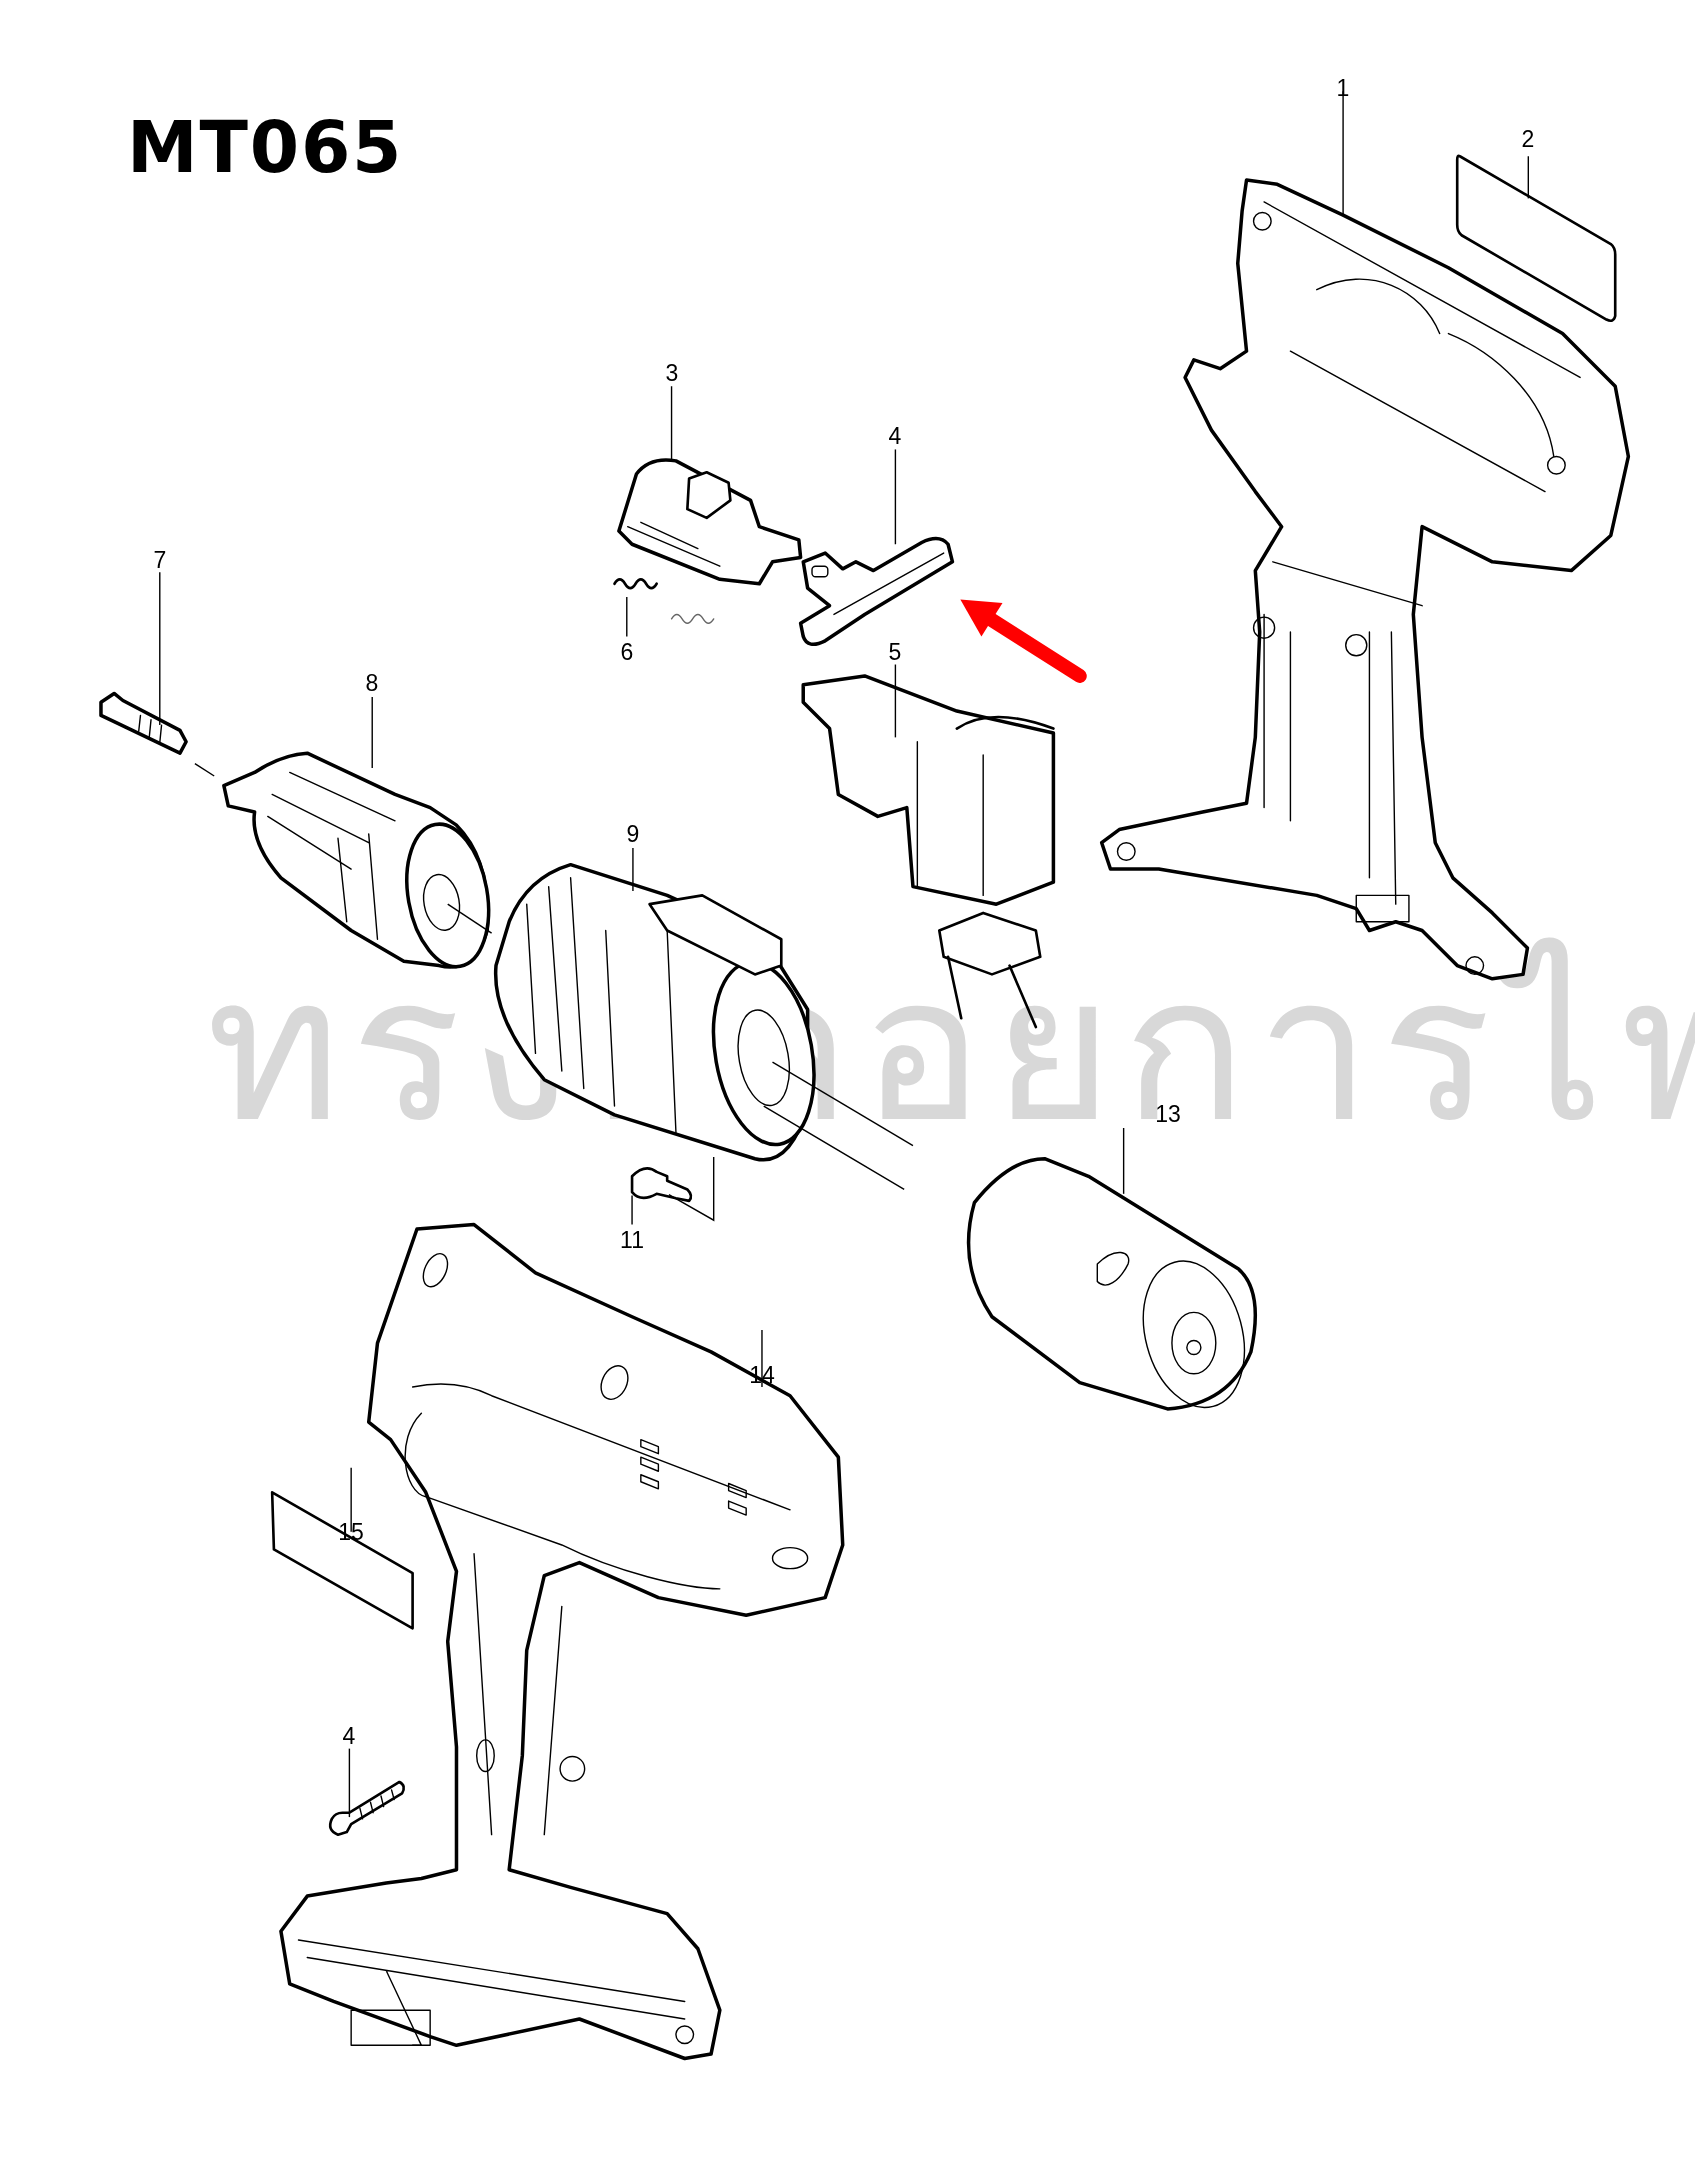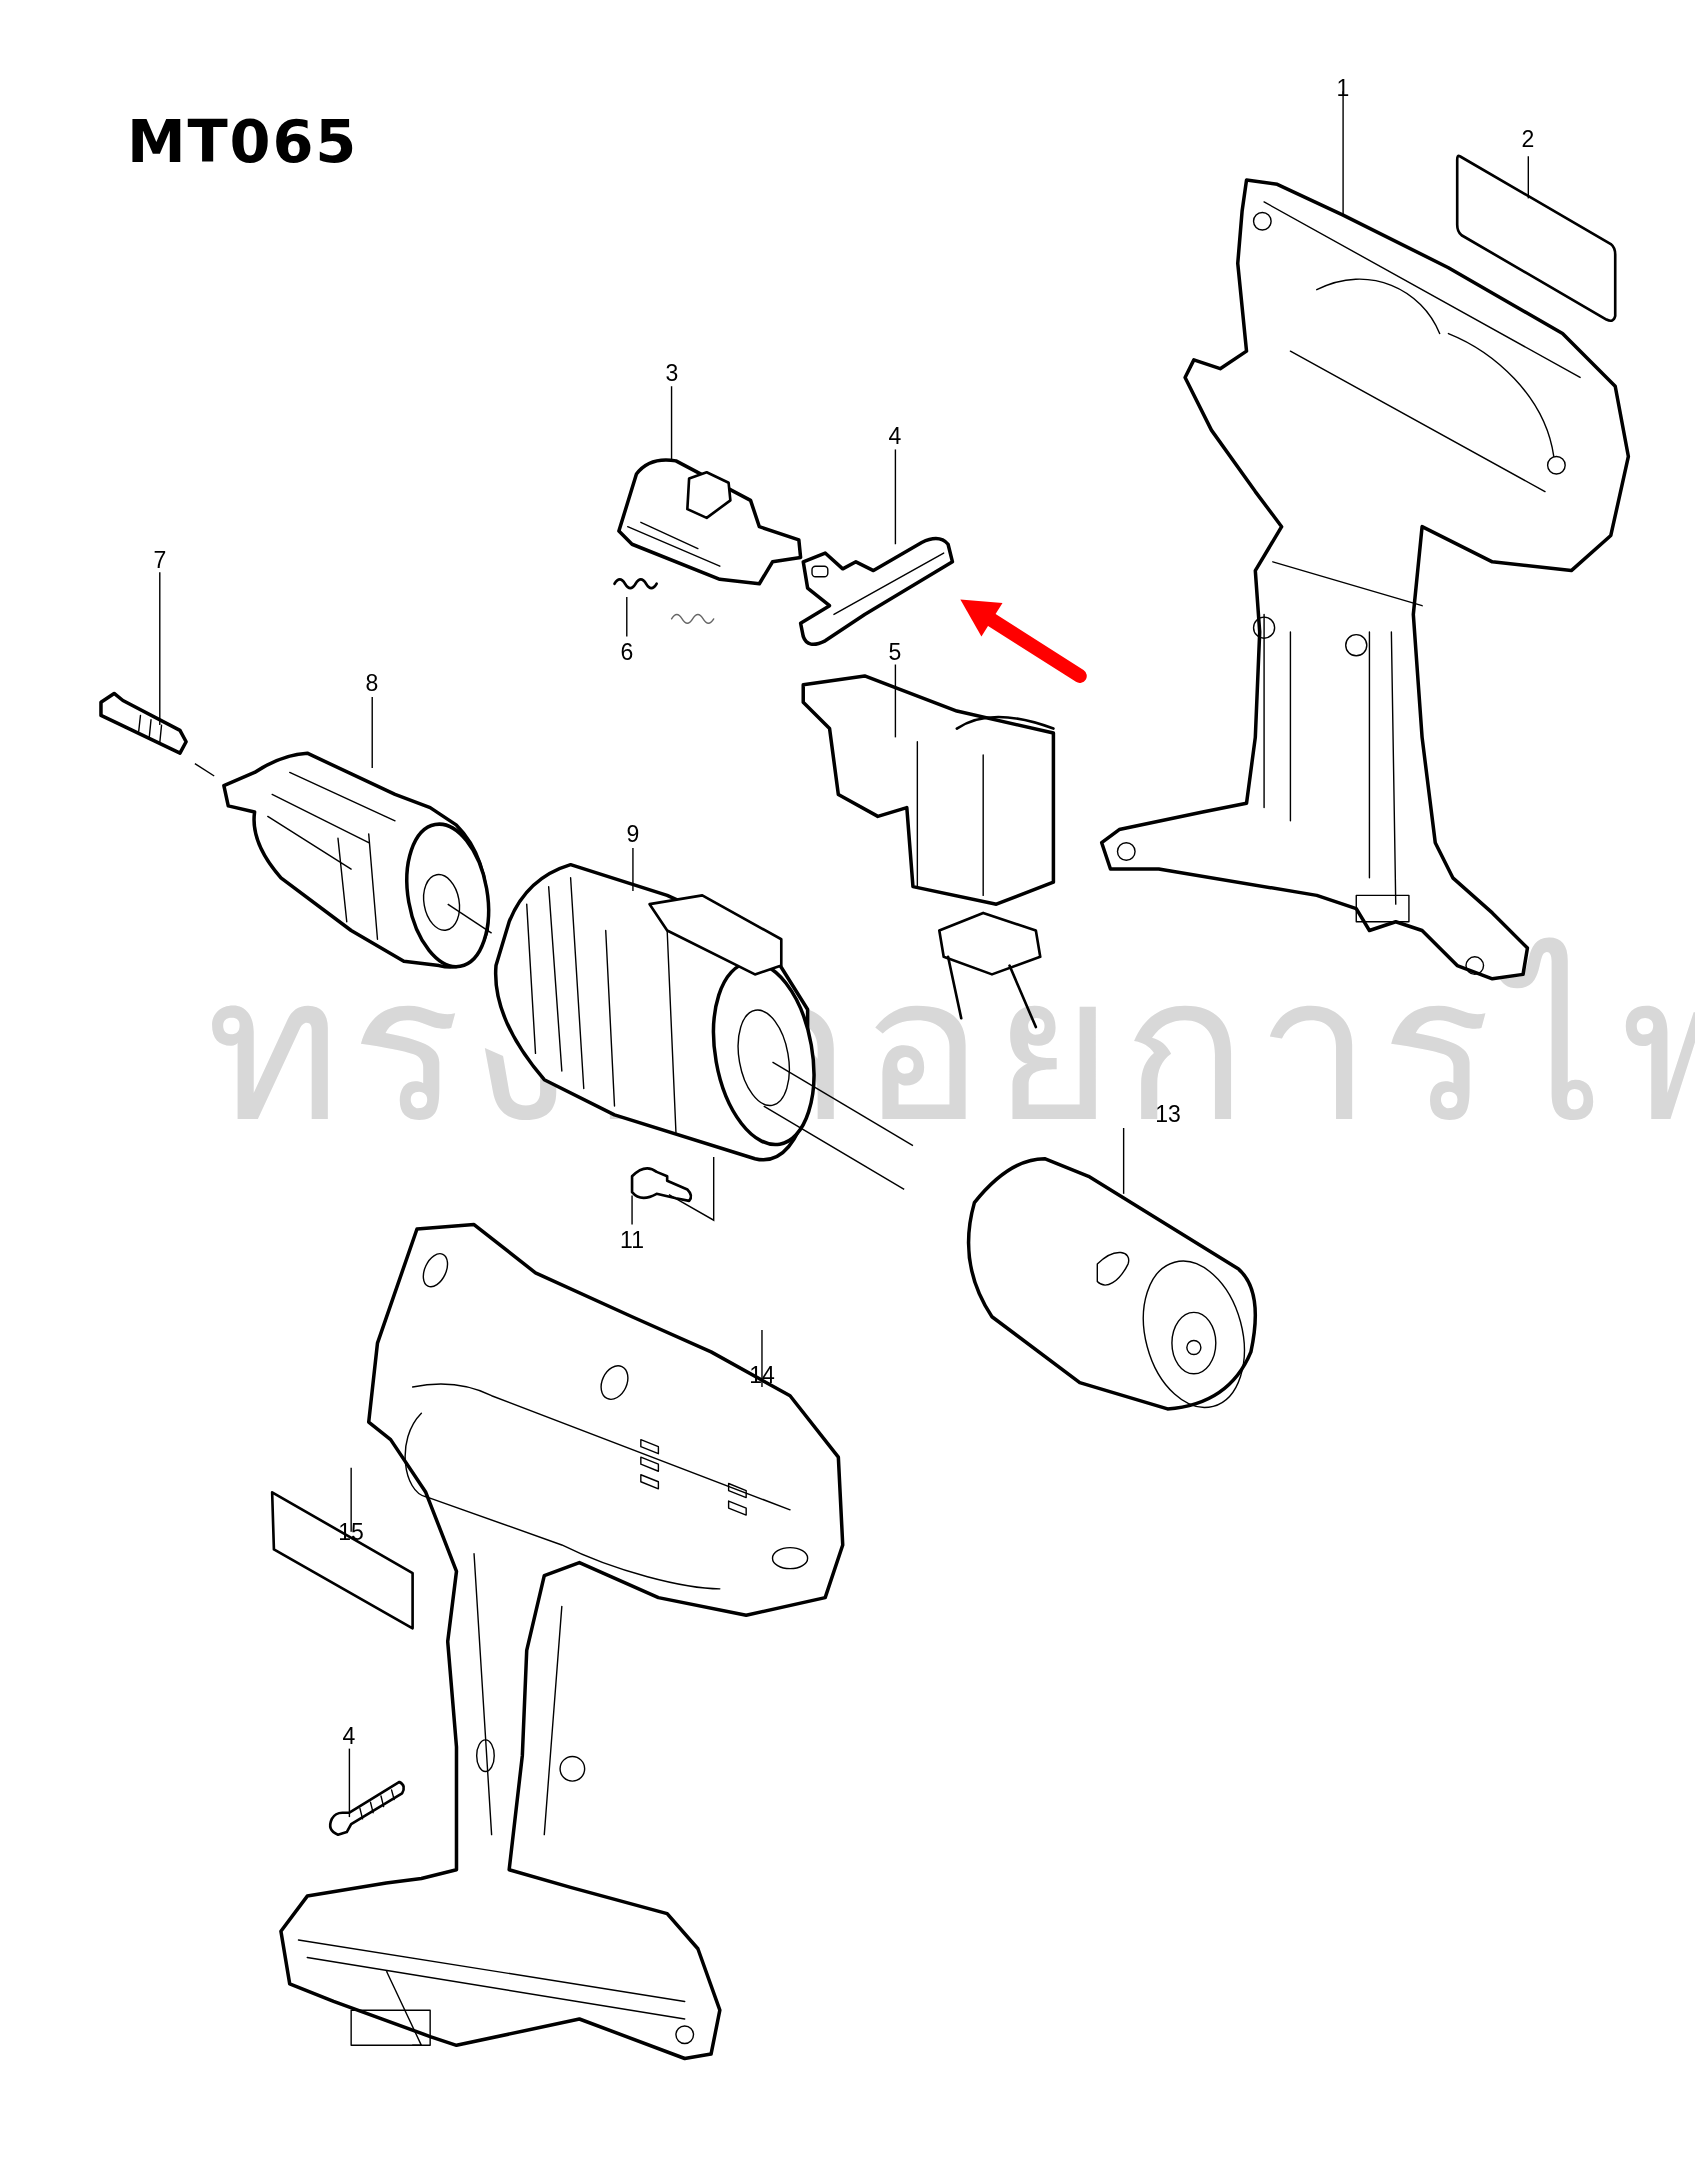--- a/index.html
+++ b/index.html
@@ -1,19 +1,19 @@
 <!DOCTYPE html>
 <html style="font-size:14px"><head>
   <meta charset="utf-8">
   <style>
     html, body { margin: 0; padding: 0; background: #ffffff; }
     body { width: 1696px; height: 2177px; position: relative; overflow: hidden;
            font-family: "Liberation Sans", sans-serif; color: #000; }
     .title { position: absolute; left: 127px; top: 112px; font-family: "DejaVu Sans", sans-serif;
-             font-weight: bold; font-size: 59px; letter-spacing: 1.8px; line-height: 1; }
+             font-weight: bold; font-size: 71px; letter-spacing: 1.8px; line-height: 1; }
     .watermark { position: absolute; left: 219px; top: 948px; width: 1317px; font-family: "DejaVu Sans", sans-serif;
                  font-size: 202px; font-weight: 200; color: #d8d8d8; letter-spacing: 8.8px; line-height: 1;
                  white-space: nowrap; z-index: 0; transform: scaleX(1.02); }
     svg.diagram { position: absolute; left: 0; top: 0; width: 1696px; height: 2177px; z-index: 1; }
     .callout { position: absolute; font-family: "Liberation Sans", sans-serif; font-size: 23px; line-height: 1;
                transform: translateX(-50%); z-index: 2; }
     .part { fill: #ffffff; stroke: #000; stroke-width: 4; stroke-linejoin: round; stroke-linecap: round; }
     .detail { fill: none; stroke: #000; stroke-width: 1.6; stroke-linecap: round; stroke-linejoin: round; }
     .leader { stroke: #000; stroke-width: 1.6; fill: none; }
   </style>

